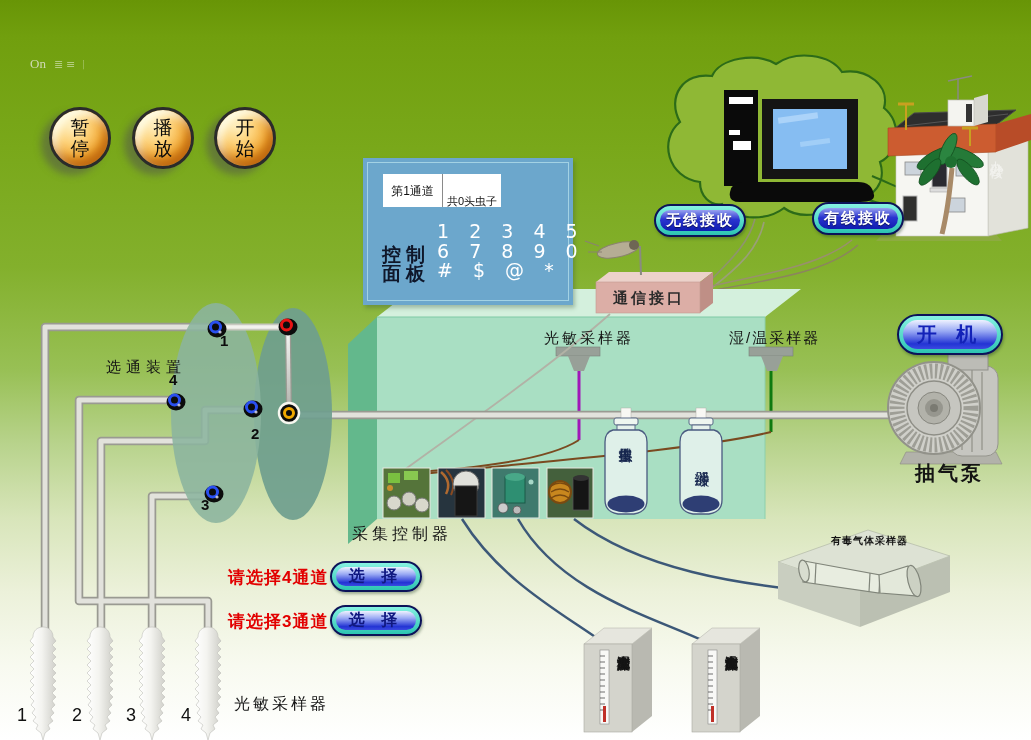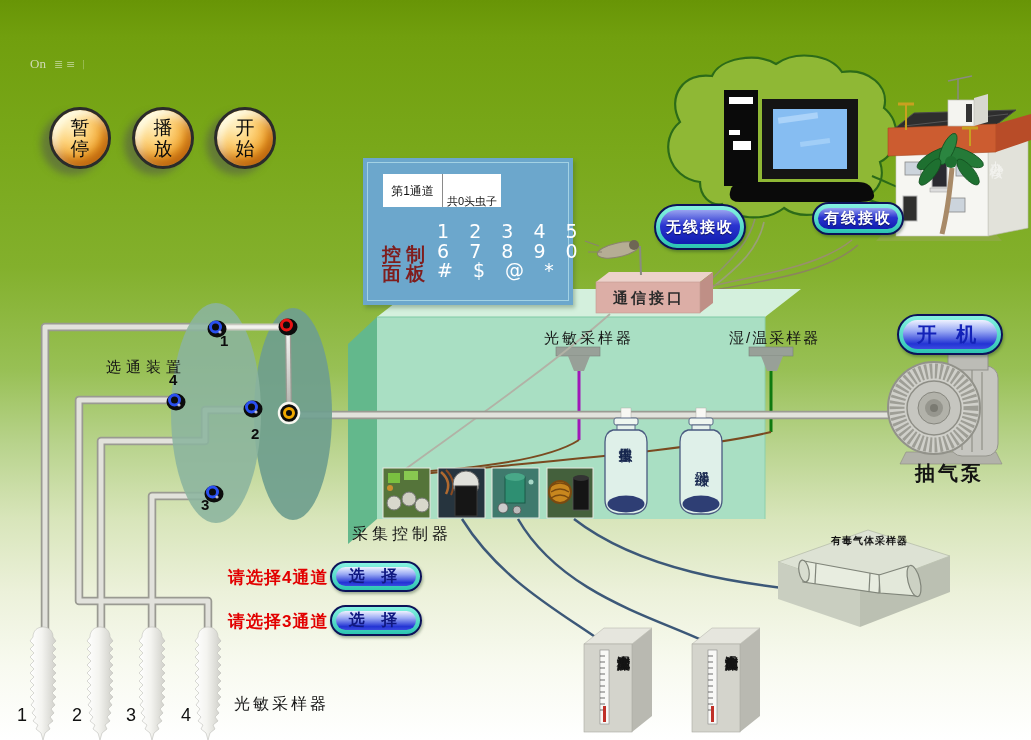--- a/index.html
+++ b/index.html
@@ -32,21 +32,21 @@
 
   
   #control-panel{left:363px;top:158px;width:210px;height:147px;background:#6ca7cc;
     box-shadow:2px 3px 4px rgba(60,90,60,.35);}
   #control-panel .frame{position:absolute;inset:4px;border:1px solid #a3d2e4;pointer-events:none;}
   #chan-strip{position:absolute;left:20px;top:16px;width:118px;height:33px;background:#ffffff;
     display:flex;align-items:flex-end;}
   #chan-strip .cell{font-size:12px;color:#111;text-align:center;line-height:1;}
   #chan-strip .c1{width:60px;border-right:1px solid #8a8a8a;height:100%;display:flex;align-items:center;justify-content:center;}
   #chan-strip .c2{flex:1;font-size:11px;display:flex;align-items:center;justify-content:center;}
-  #panel-title{position:absolute;left:19px;top:88px;color:#7f1d1d;font-size:19px;font-weight:bold;
+  #panel-title{position:absolute;left:19px;top:88px;color:#0f172a;font-size:19px;font-weight:bold;
     letter-spacing:5px;line-height:18.5px;white-space:nowrap;}
   #keypad{position:absolute;left:74px;top:64px;color:#fff;font-size:19px;
     font-family:"DejaVu Sans",sans-serif;letter-spacing:7px;line-height:19.5px;white-space:nowrap;}
 
   
   .pill{border-radius:999px;border:2px solid #0c1258;
     background:linear-gradient(180deg,#86f2e2 0%,#2cc4b2 100%);
     box-shadow:1px 2px 3px rgba(40,70,40,.4);cursor:pointer;}
   .pill .inner{position:absolute;inset:4px;border-radius:999px;
     display:flex;align-items:center;justify-content:center;white-space:nowrap;}
@@ -398,21 +398,21 @@
       <div>控制</div>
       <div>面板</div>
     </div>
     <div id="keypad">
       <div>1 2 3 4 5</div>
       <div>6 7 8 9 0</div>
       <div># $ @ *</div>
     </div>
   </div>
 
-  <div class="abs pill pill-dark" style="left:654px;top:204px;width:92px;height:46px">
+  <div class="abs pill pill-dark" style="left:654px;top:204px;width:92px;height:33px">
     <div class="inner">无线接收</div>
   </div>
   <div class="abs pill pill-dark" style="left:812px;top:202px;width:92px;height:33px">
     <div class="inner">有线接收</div>
   </div>
   <div class="abs pill pill-light" id="btn-power" style="left:897px;top:314px;width:106px;height:41px">
     <div class="inner">开 机</div>
   </div>
   <div class="abs pill pill-light btn-select" style="left:330px;top:561px;width:92px;height:31px">
     <div class="inner">选 择</div>

